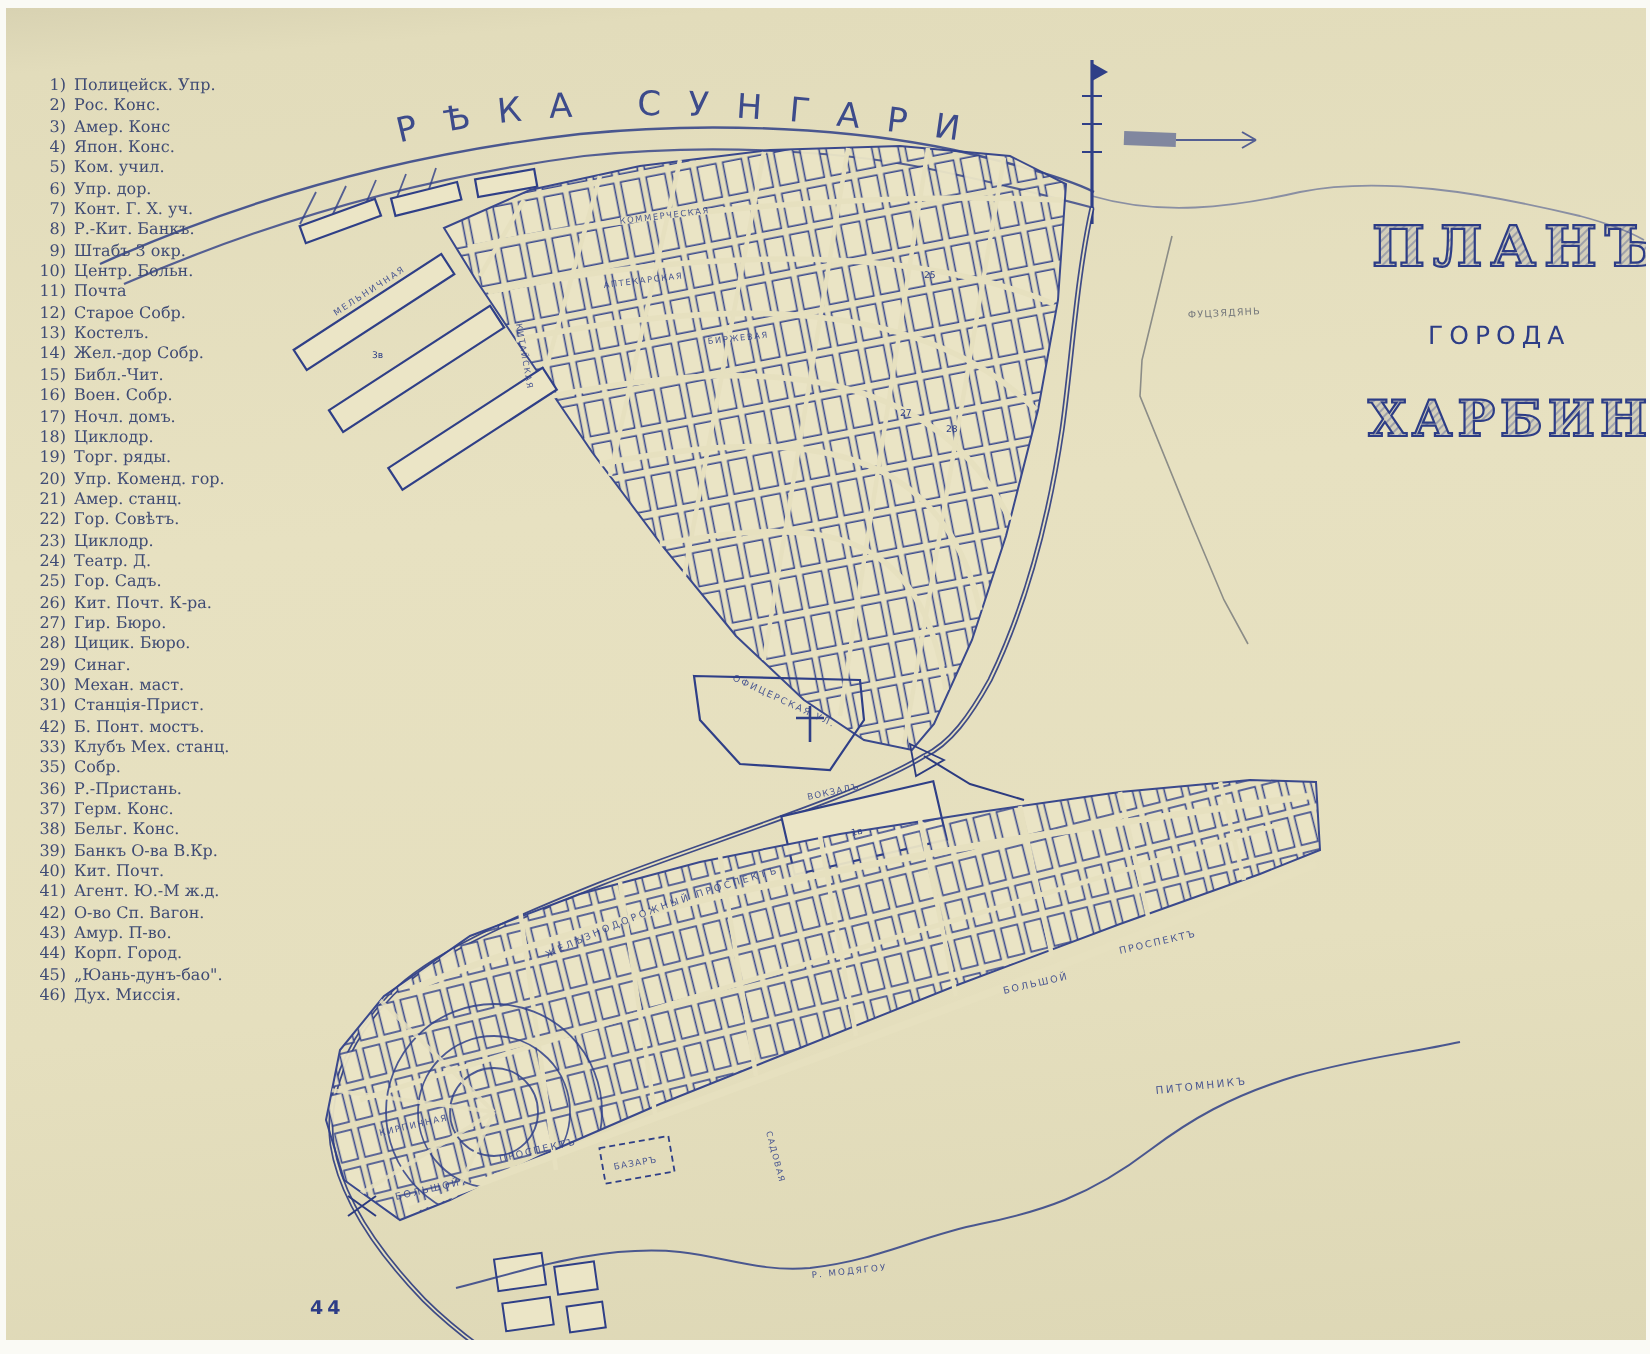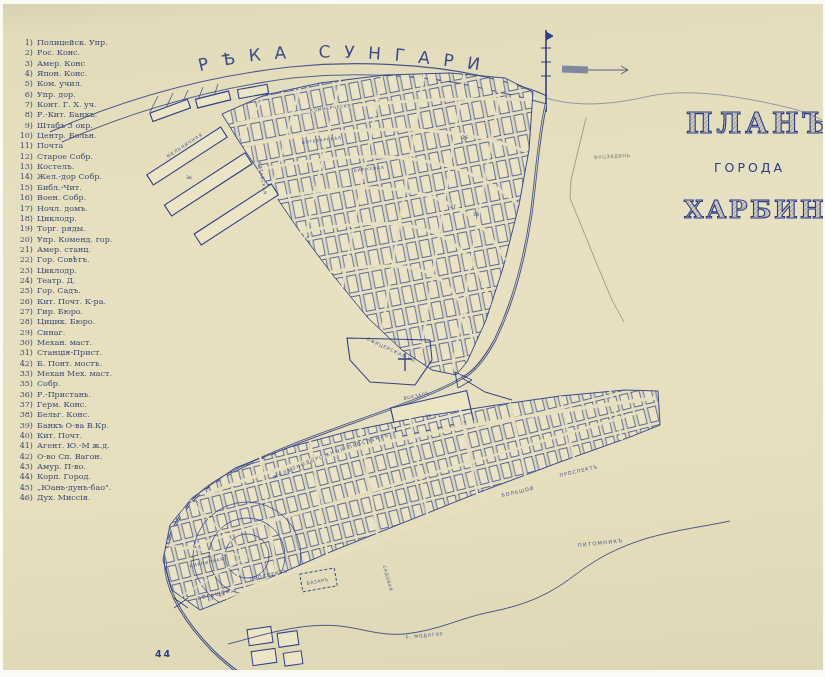--- a/index.html
+++ b/index.html
@@ -320,21 +320,21 @@
         <div class="lrow">
         <span class="ln">31)</span>
         <span class="lt">Станція-Прист.</span>
       </div>
         <div class="lrow">
         <span class="ln">42)</span>
         <span class="lt">Б. Понт. мостъ.</span>
       </div>
         <div class="lrow">
         <span class="ln">33)</span>
-        <span class="lt">Механ Мех. маст.</span>
+        <span class="lt">Клубъ Мех. станц.</span>
       </div>
         <div class="lrow">
         <span class="ln">35)</span>
         <span class="lt">Собр.</span>
       </div>
         <div class="lrow">
         <span class="ln">36)</span>
         <span class="lt">Р.-Пристань.</span>
       </div>
         <div class="lrow">

